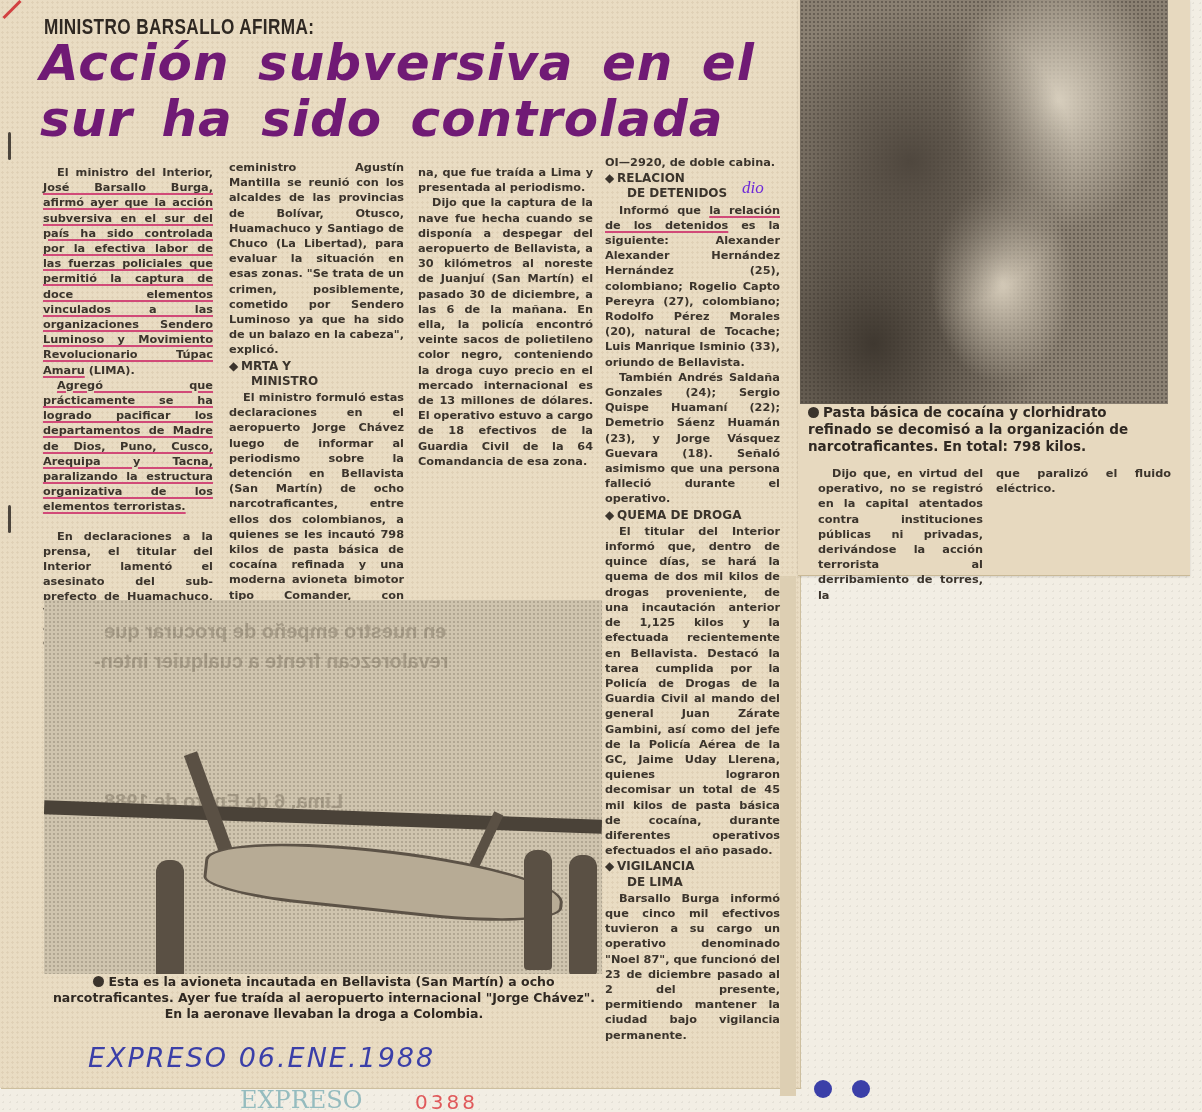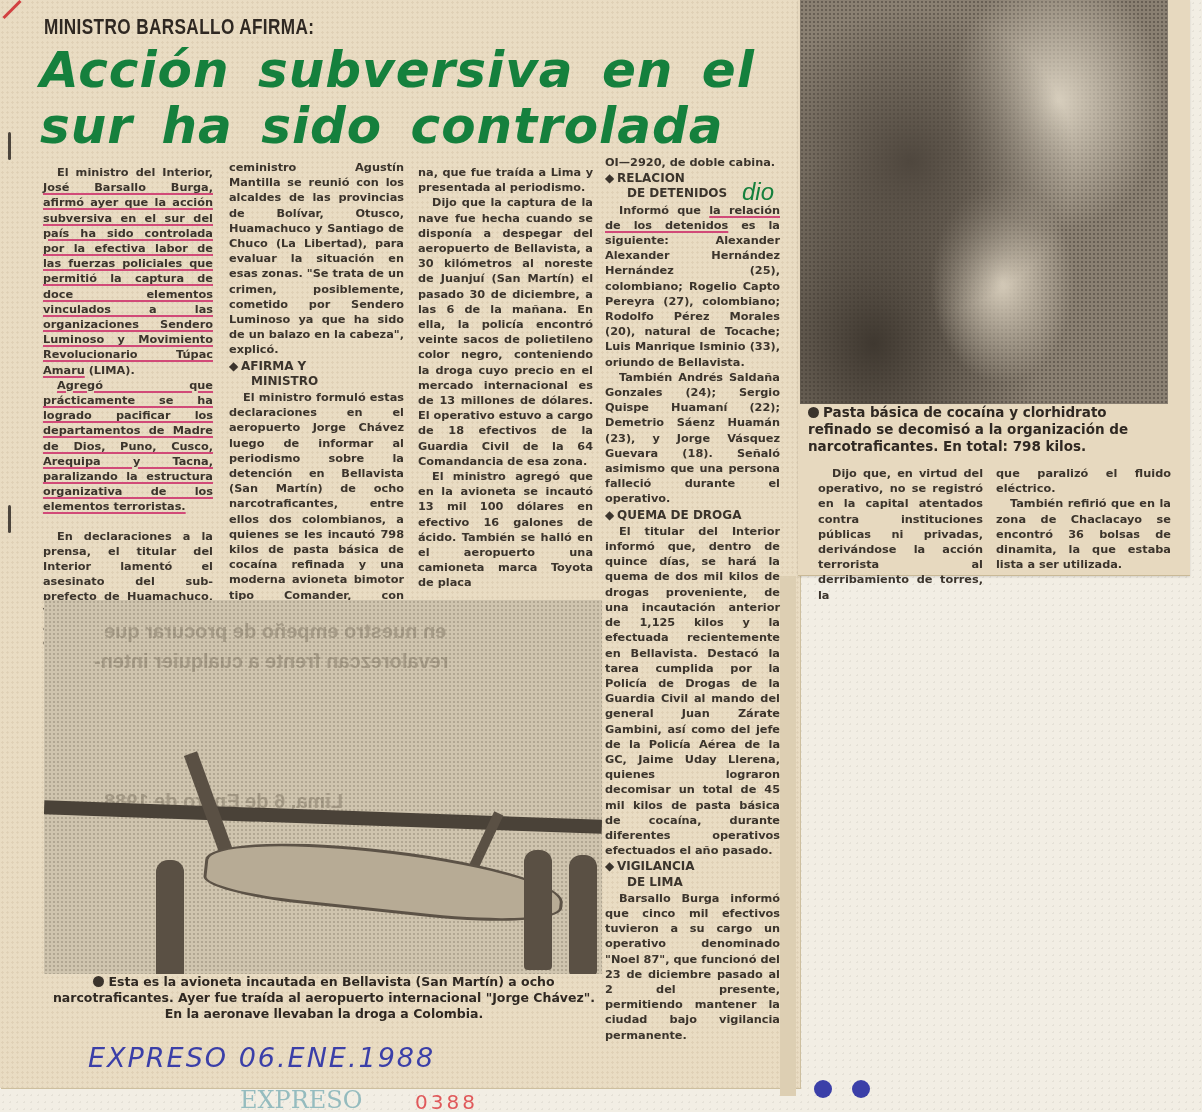--- a/index.html
+++ b/index.html
@@ -13,22 +13,22 @@
 
   .clip-main { position: absolute; left: 0; top: 0; width: 800px; height: 1088px; background: #e9dcc3;
     background-image: radial-gradient(rgba(150,125,90,0.12) 1px, transparent 1.2px);
     background-size: 5px 5px; box-shadow: 1px 1px 0 #cdbf9f; }
   .clip-right { position: absolute; left: 798px; top: 0; width: 392px; height: 576px; background: #e7d9bf;
     border-bottom: 1px solid #c9b997; box-shadow: 0 1px 2px rgba(0,0,0,0.12); }
   .clip-strip { position: absolute; left: 780px; top: 576px; width: 16px; height: 520px; background: #ddcfb3; }
 
   .kicker { position: absolute; left: 44px; top: 14px; font-family: "Liberation Sans", sans-serif; font-weight: bold;
     font-size: 22px; letter-spacing: 0.5px; color: #2f2822; transform: scaleX(0.78); transform-origin: left; }
-  .headline { position: absolute; left: 40px; top: 42px; font-family: "DejaVu Sans", sans-serif; font-weight: bold;
-    font-style: italic; font-size: 50px; line-height: 56px; color: #15803d; letter-spacing: 1px; word-spacing: 10px; }
+  .headline { position: absolute; left: 40px; top: 35px; font-family: "DejaVu Sans", sans-serif; font-weight: bold;
+    font-style: italic; font-size: 50px; line-height: 56px; color: #701a75; letter-spacing: 1px; word-spacing: 10px; }
 
   .col { position: absolute; font-family: "DejaVu Sans", sans-serif; font-weight: bold; font-size: 11.3px;
     line-height: 15.2px; color: #3b342c; text-align: justify; }
   .col p { text-indent: 14px; }
   .col .sub { font-weight: bold; font-size: 12px; text-indent: 0; margin: 1px 0; }
   .col .sub .dia { display: inline-block; width: 12px; font-size: 12px; }
   .col .sub .sub2 { display: block; padding-left: 22px; }
 
   .c1 { left: 43px; top: 165px; width: 170px; }
   .c2 { left: 229px; top: 160px; width: 175px; }
@@ -61,21 +61,21 @@
   .person { position: absolute; width: 28px; height: 120px; background: #5a5044; border-radius: 12px 12px 4px 4px; }
   .ghost { position: absolute; font-weight: bold; color: rgba(95,85,70,0.35); font-size: 20px; transform: scaleX(-1); white-space: nowrap; }
 
   .cap-plane { position: absolute; left: 44px; top: 974px; width: 560px; font-family: "DejaVu Sans", sans-serif; font-weight: bold;
     font-size: 12.5px; line-height: 16px; text-align: center; color: #2f2822; }
 
   .handnote { position: absolute; left: 88px; top: 1042px; font-family: "DejaVu Sans", sans-serif; font-size: 27px;
     color: #3b3fa8; letter-spacing: 2px; font-style: italic; }
   .stamp { position: absolute; left: 240px; top: 1086px; font-family: "DejaVu Serif", serif; font-size: 24px; color: #7fb0b6; opacity: 0.8; }
   .stamp-num { position: absolute; left: 415px; top: 1090px; font-family: "DejaVu Sans", sans-serif; font-size: 20px; color: #e0595b; letter-spacing: 3px; }
-  .dio { position: absolute; left: 742px; top: 178px; font-family: Liberation Sans, sans-serif; font-style: italic; font-size: 24px; color: #15803d; }
+  .dio { position: absolute; left: 742px; top: 178px; font-family: Liberation Serif, serif; font-style: italic; font-size: 17px; color: #6d28d9; }
   .pen-dots { position: absolute; left: 812px; top: 1080px; width: 60px; height: 20px; }
   .pen-dots span { position: absolute; top: 0; width: 18px; height: 18px; border-radius: 50%; background: #3b3fa8; }
 
   .staple { position: absolute; left: 8px; width: 3px; height: 28px; background: #4c453d; border-radius: 2px; }
   .red-mark { position: absolute; left: 0; top: 8px; width: 24px; height: 3px; background: #d24040; transform: rotate(-45deg); }
 </style>
 </head>
 <body>
 
 <div class="backing"></div>
@@ -95,30 +95,29 @@
 
 <div class="col c1">
   <p><span>El ministro del Interior, </span><span class="u">José Barsallo Burga, afirmó ayer que la acción subversiva en el sur del país ha sido controlada por la efectiva labor de las fuerzas policiales que permitió la captura de doce elementos vinculados a las organizaciones Sendero Luminoso y Movimiento Revolucionario Túpac Amaru</span><span> (LIMA).</span></p>
   <p><span class="u">Agregó que prácticamente se ha logrado pacificar los departamentos de Madre de Dios, Puno, Cusco, Arequipa y Tacna, paralizando la estructura organizativa de los elementos terroristas.</span></p>
   <p style="margin-top:14px">En declaraciones a la prensa, el titular del Interior lamentó el asesinato del sub-prefecto de Huamachuco, Víctor Sotomayor Sedano, al tiempo de informar que el vi-</p>
 </div>
 
 <div class="col c2">
   <p style="text-indent:0">ceministro Agustín Mantilla se reunió con los alcaldes de las provincias de Bolívar, Otusco, Huamachuco y Santiago de Chuco (La Libertad), para evaluar la situación en esas zonas. "Se trata de un crimen, posiblemente, cometido por Sendero Luminoso ya que ha sido de un balazo en la cabeza", explicó.</p>
   <div class="sub">
-    <span class="dia">◆</span><span>AFIRMA Y</span>
+    <span class="dia">◆</span><span>MRTA Y</span>
     <span class="sub2">MINISTRO</span>
   </div>
   <p>El ministro formuló estas declaraciones en el aeropuerto Jorge Chávez luego de informar al periodismo sobre la detención en Bellavista (San Martín) de ocho narcotraficantes, entre ellos dos colombianos, a quienes se les incautó 798 kilos de pasta básica de cocaína refinada y una moderna avioneta bimotor tipo Comander, con matrícula colombia-</p>
 </div>
 
 <div class="col c3">
   <p style="text-indent:0">na, que fue traída a Lima y presentada al periodismo.</p>
   <p>Dijo que la captura de la nave fue hecha cuando se disponía a despegar del aeropuerto de Bellavista, a 30 kilómetros al noreste de Juanjuí (San Martín) el pasado 30 de diciembre, a las 6 de la mañana. En ella, la policía encontró veinte sacos de polietileno color negro, conteniendo la droga cuyo precio en el mercado internacional es de 13 millones de dólares. El operativo estuvo a cargo de 18 efectivos de la Guardia Civil de la 64 Comandancia de esa zona.</p>
-  <p>El ministro agregó que en la avioneta se incautó 13 mil 100 dólares en efectivo 16 galones de ácido. También se halló en el aeropuerto una camioneta marca Toyota de placa</p>
 </div>
 
 <div class="col c4">
   <p style="text-indent:0">OI—2920, de doble cabina.</p>
   <div class="sub">
     <span class="dia">◆</span><span>RELACION</span>
     <span class="sub2">DE DETENIDOS</span>
   </div>
   <p><span>Informó que </span><span class="u">la relación de los detenidos</span><span> es la siguiente: Alexander Alexander Hernández Hernández (25), colombiano; Rogelio Capto Pereyra (27), colombiano; Rodolfo Pérez Morales (20), natural de Tocache; Luis Manrique Isminio (33), oriundo de Bellavista.</span></p>
   <p>También Andrés Saldaña Gonzales (24); Sergio Quispe Huamaní (22); Demetrio Sáenz Huamán (23), y Jorge Vásquez Guevara (18). Señaló asimismo que una persona falleció durante el operativo.</p>
@@ -136,21 +135,20 @@
 <div class="dio">dio</div>
 
 <div class="photo-top"></div>
 <div class="cap-top"><span class="bullet"></span><span>Pasta básica de cocaína y clorhidrato refinado se decomisó a la organización de narcotraficantes. En total: 798 kilos.</span></div>
 
 <div class="col c5">
   <p>Dijo que, en virtud del operativo, no se registró en la capital atentados contra instituciones públicas ni privadas, derivándose la acción terrorista al derribamiento de torres, la</p>
 </div>
 <div class="col c6">
   <p style="text-indent:0">que paralizó el fluido eléctrico.</p>
-  <p>También refirió que en la zona de Chaclacayo se encontró 36 bolsas de dinamita, la que estaba lista a ser utilizada.</p>
 </div>
 
 <div class="photo-plane">
   <div class="ghost" style="left:60px; top:20px">en nuestro empeño de procurar que</div>
   <div class="ghost" style="left:50px; top:50px">revalorezcan frente a cualquier inten-</div>
   <div class="ghost" style="left:60px; top:190px">Lima, 6 de Enero de 1988</div>
   <div class="plane-wing"></div>
   <div class="plane-prop"></div>
   <div class="plane-prop2"></div>
   <div class="plane-body"></div>

